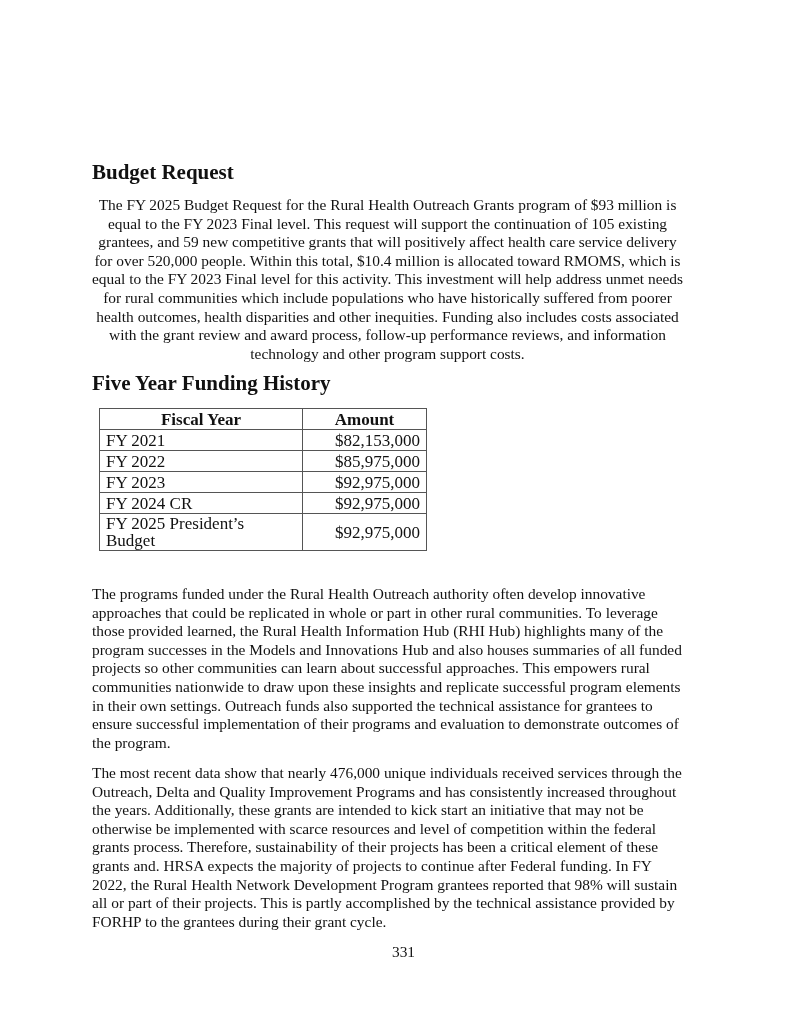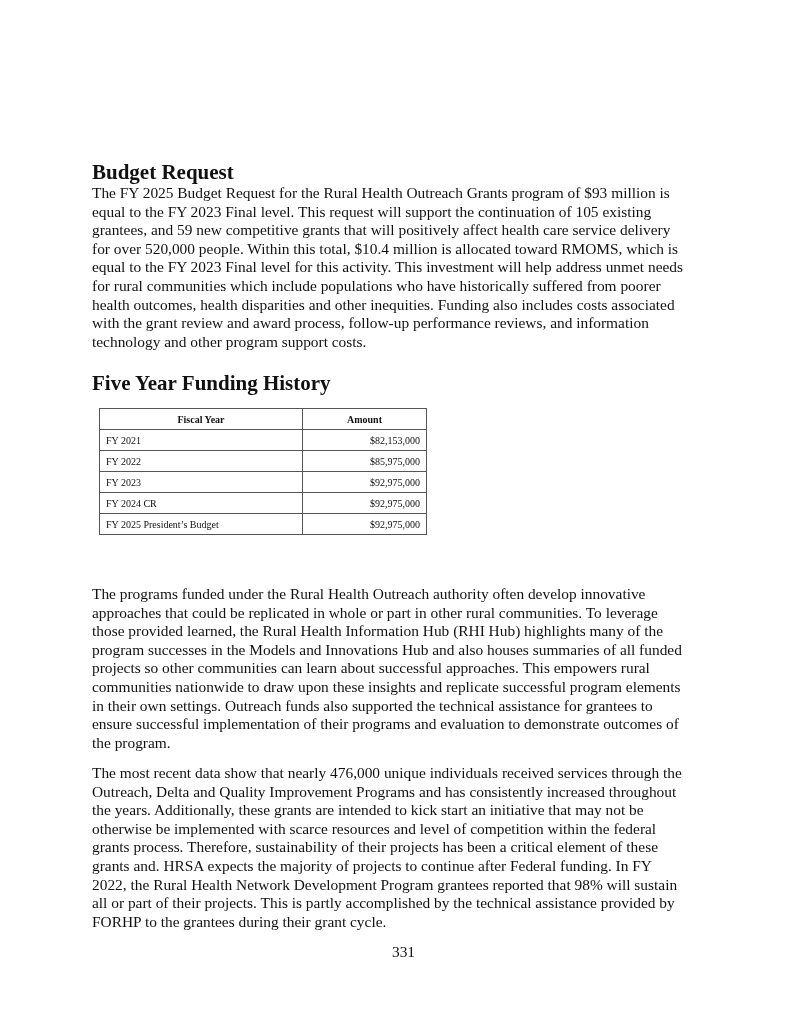--- a/index.html
+++ b/index.html
@@ -32,30 +32,30 @@
     .heading {
       position: absolute;
       left: 92px;
       margin: 0;
       font-weight: bold;
       font-size: 21px;
     }
     .h-budget { top: 163px; }
     .h-history { top: 374px; }
     .h-accomp { top: 545px; }
-    .p-budget { left: 92px; top: 184px; }
+    .p-budget { left: 92px; top: 196px; text-align: center; }
     .p-accomp1 { left: 92px; top: 585px; }
     .p-accomp2 { left: 92px; top: 764px; }
 
     table.funding {
       position: absolute;
       left: 99px;
       top: 408px;
       border-collapse: collapse;
-      font-size: 10px;
+      font-size: 17px;
       line-height: 17px;
     }
     table.funding th, table.funding td {
       border: 1px solid #555555;
       padding: 1px 6px 1px 6px;
       height: 18px;
     }
     table.funding th {
       font-weight: bold;
       text-align: center;

